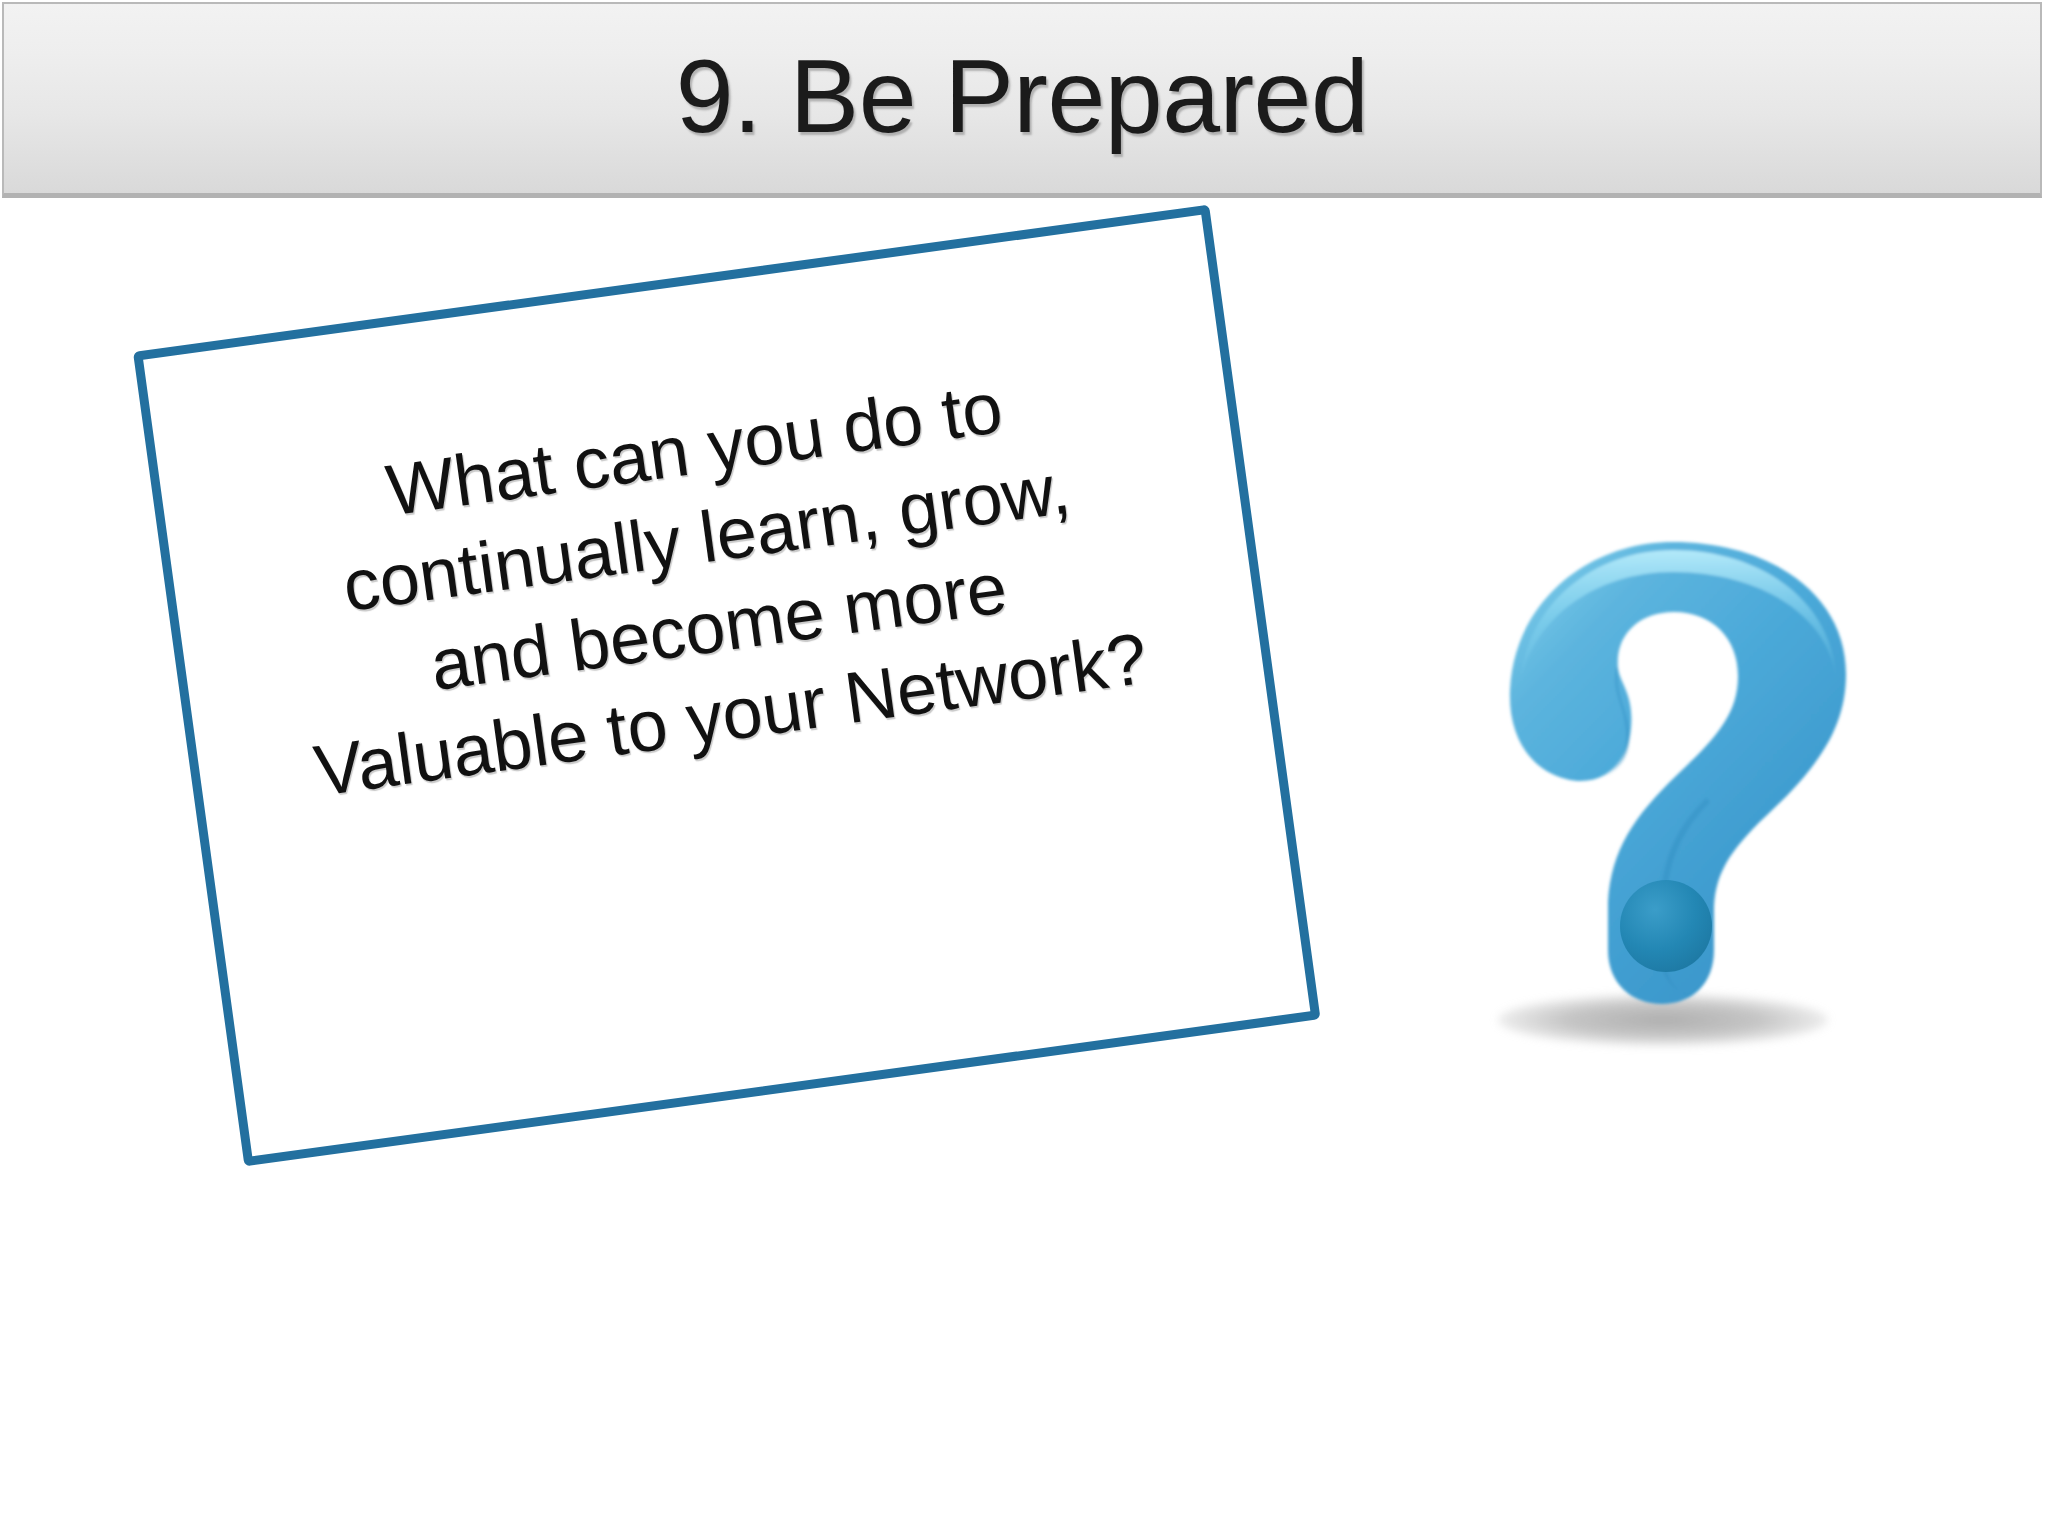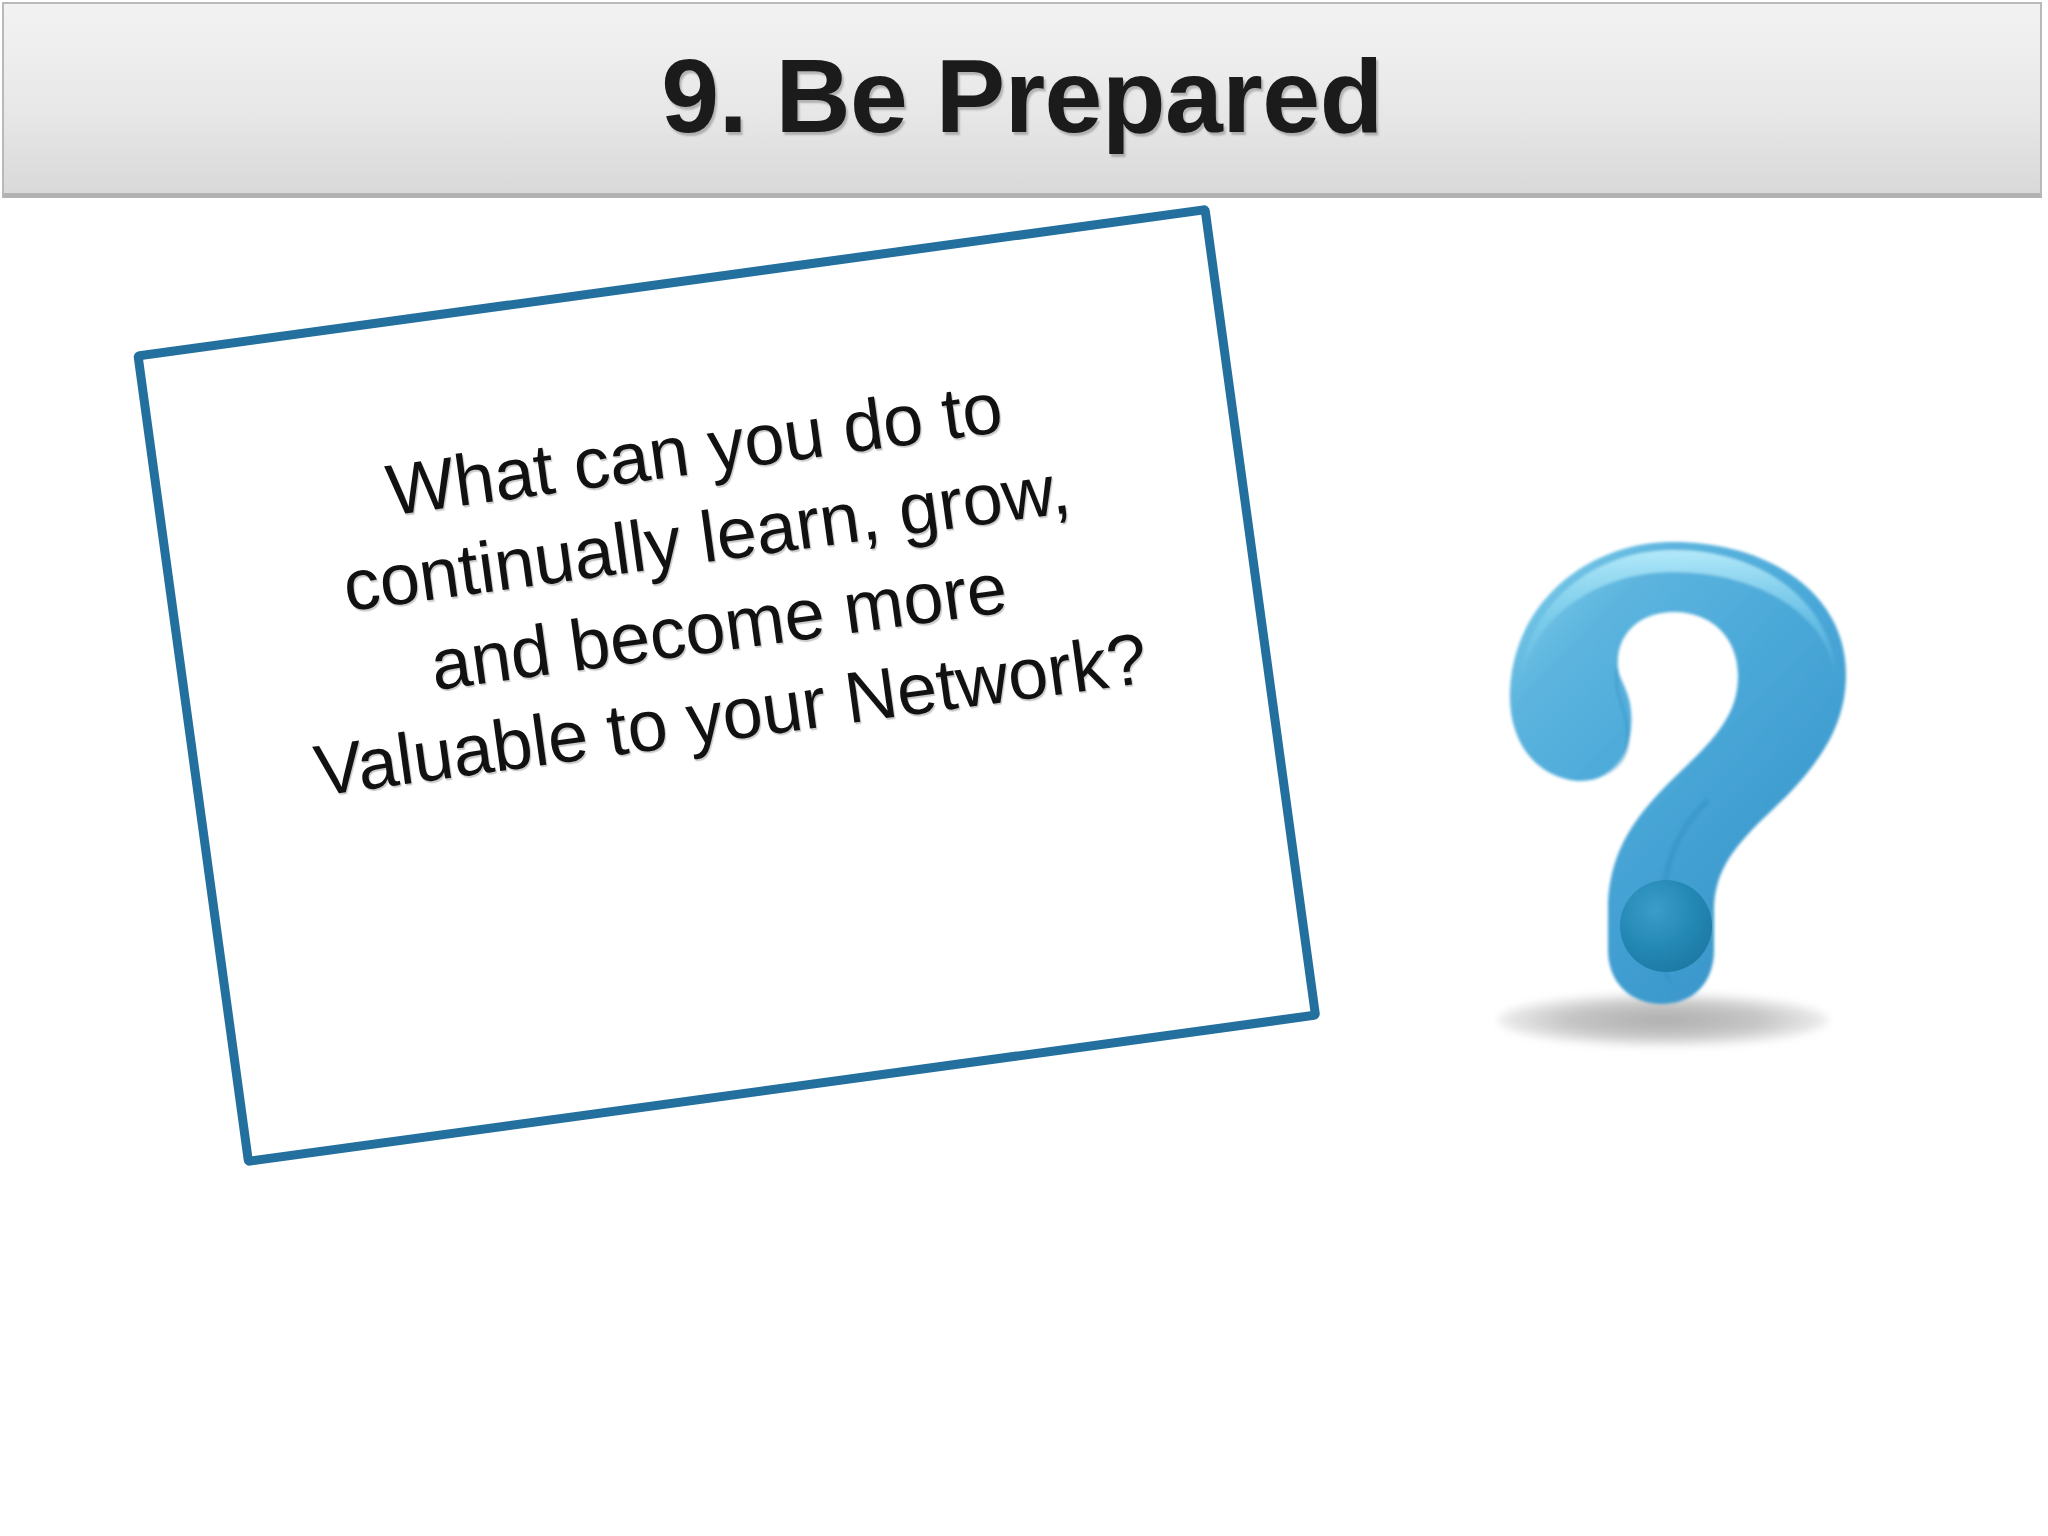--- a/index.html
+++ b/index.html
@@ -38,21 +38,21 @@
                 #d9d9d9 100%);
     border: 2px solid #b9b9b9;
     border-bottom-width: 5px;
     border-bottom-color: #b2b2b2;
     display: flex;
     align-items: center;
     justify-content: center;
   }
   .title-text {
     font-family: "Liberation Sans", sans-serif;
-    font-weight: bold;
+    font-weight: normal;
     font-size: 104px;
     line-height: 1;
     letter-spacing: -0.5px;
     color: #1b1b1b;
     text-shadow: 2px 3px 2px rgba(110,110,110,0.45);
     white-space: nowrap;
     margin-top: -6px;
   }
 
   

